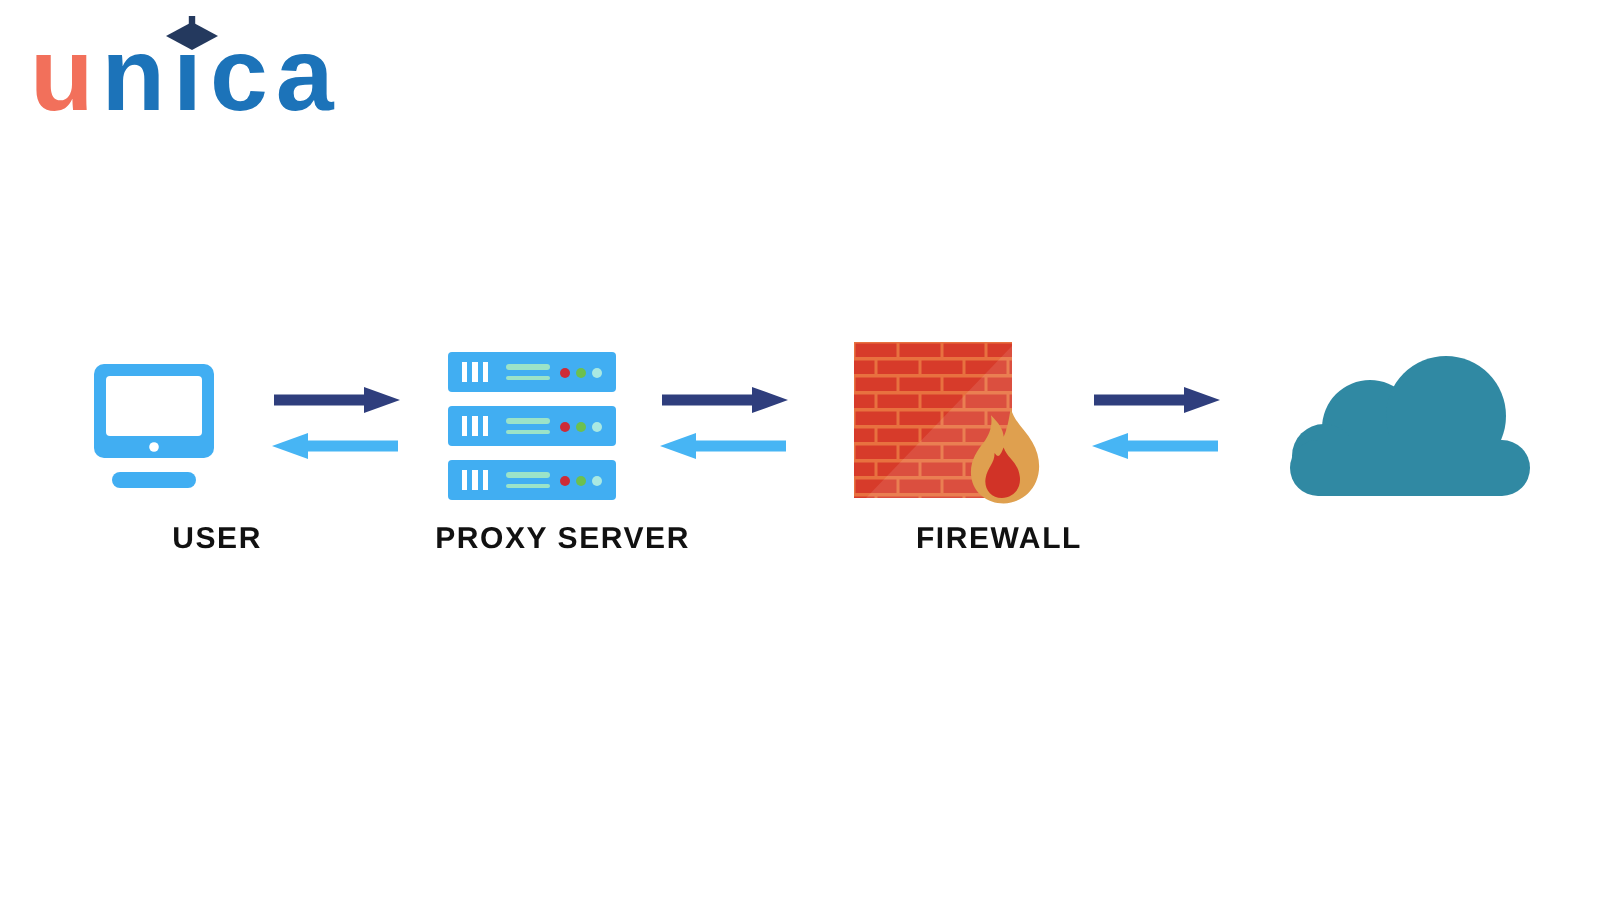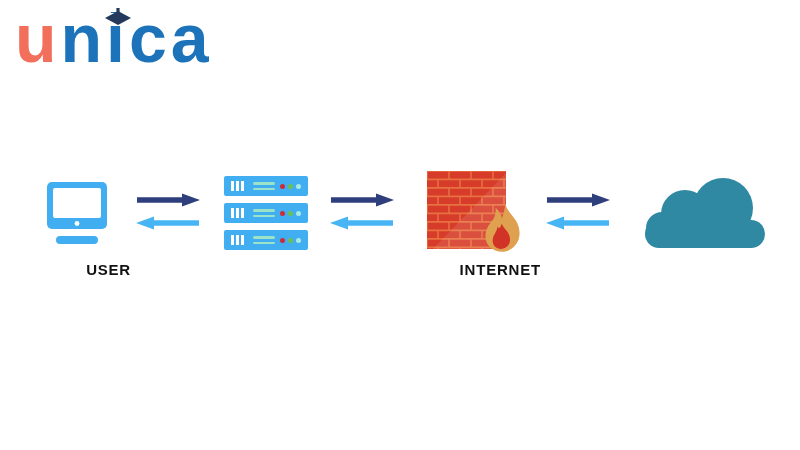--- a/index.html
+++ b/index.html
@@ -9,21 +9,21 @@
     --brick-red:#D73B2A; --brick-mortar:#E8713F;
     --flame-gold:#DFA04F; --flame-red:#D13327;
     --cloud-teal:#3089A3; --label-text:#111111; --background:#FFFFFF;
   }
   html,body{margin:0;padding:0;}
   .canvas{
     position:relative;width:800px;height:450px;background:var(--background);
     overflow:hidden;font-family:"Liberation Sans",sans-serif;
   }
   
-  .logo{position:absolute;left:15px;top:12px;font-size:68px;line-height:52px;
+  .logo{position:absolute;left:15px;top:12px;font-size:52px;line-height:52px;
         font-weight:bold;letter-spacing:4px;white-space:nowrap;}
   .logo .lu{color:var(--logo-orange);}
   .logo .lb{color:var(--logo-blue);}
   .li{position:relative;display:inline-block;}
   .cap{position:absolute;left:50%;transform:translateX(-50%);top:-4px;width:30px;height:22px;}
   
   .node-label{
     position:absolute;top:261px;height:20px;text-align:right;
     font-size:15px;font-weight:bold;letter-spacing:0.8px;color:var(--label-text);
   }
@@ -112,20 +112,21 @@
           <i></i>
           <i></i>
         </div>
       <div class="leds">
           <i class="led-r"></i>
           <i class="led-g"></i>
           <i class="led-p"></i>
         </div>
     </div>
   </div>
+  <div class="node-label" style="left:195px;width:150px">PROXY SERVER</div>
 
   <div class="arrow-pair" style="left:330px">
     <svg class="arr arr-right" viewBox="0 0 64 14">
       <line x1="1" y1="7" x2="49" y2="7" stroke-width="5.5" style="stroke:var(--arrow-dark)"></line>
       <polygon points="46,0.5 64,7 46,13.5" style="fill:var(--arrow-dark)"></polygon>
     </svg>
     <svg class="arr arr-left" viewBox="0 0 64 14">
       <line x1="63" y1="7" x2="15" y2="7" stroke-width="5.5" style="stroke:var(--arrow-light)"></line>
       <polygon points="18,0.5 0,7 18,13.5" style="fill:var(--arrow-light)"></polygon>
     </svg>
@@ -145,21 +146,21 @@
       <polygon points="79,2 79,78 6,78" fill="#ffffff" opacity="0.10"></polygon>
     </g>
     <g transform="translate(55,33) scale(0.9)">
       <path style="fill:var(--flame-gold)" d="M26 0 C28 8 34 12 38 19 C42 26 43 34 40 41 C37 48 30 53 22 53
            C13 53 5 47 4 38 C3 30 7 24 11 19 C14 15 16 10 15 4
            C19 8 22 12 22 16 C24 12 25 6 26 0 Z"></path>
       <path style="fill:var(--flame-red)" d="M22 22 C24 28 30 30 31 38 C32 45 27 50 21 50
            C15 50 11 45 12 39 C13 33 17 31 17 25 C19 28 20 27 22 22 Z"></path>
     </g>
   </svg>
-  <div class="node-label" style="left:391px;width:150px">INTERNET</div>
+  <div class="node-label" style="left:391px;width:150px">FIREWALL</div>
 
   <div class="arrow-pair" style="left:546px">
     <svg class="arr arr-right" viewBox="0 0 64 14">
       <line x1="1" y1="7" x2="49" y2="7" stroke-width="5.5" style="stroke:var(--arrow-dark)"></line>
       <polygon points="46,0.5 64,7 46,13.5" style="fill:var(--arrow-dark)"></polygon>
     </svg>
     <svg class="arr arr-left" viewBox="0 0 64 14">
       <line x1="63" y1="7" x2="15" y2="7" stroke-width="5.5" style="stroke:var(--arrow-light)"></line>
       <polygon points="18,0.5 0,7 18,13.5" style="fill:var(--arrow-light)"></polygon>
     </svg>

